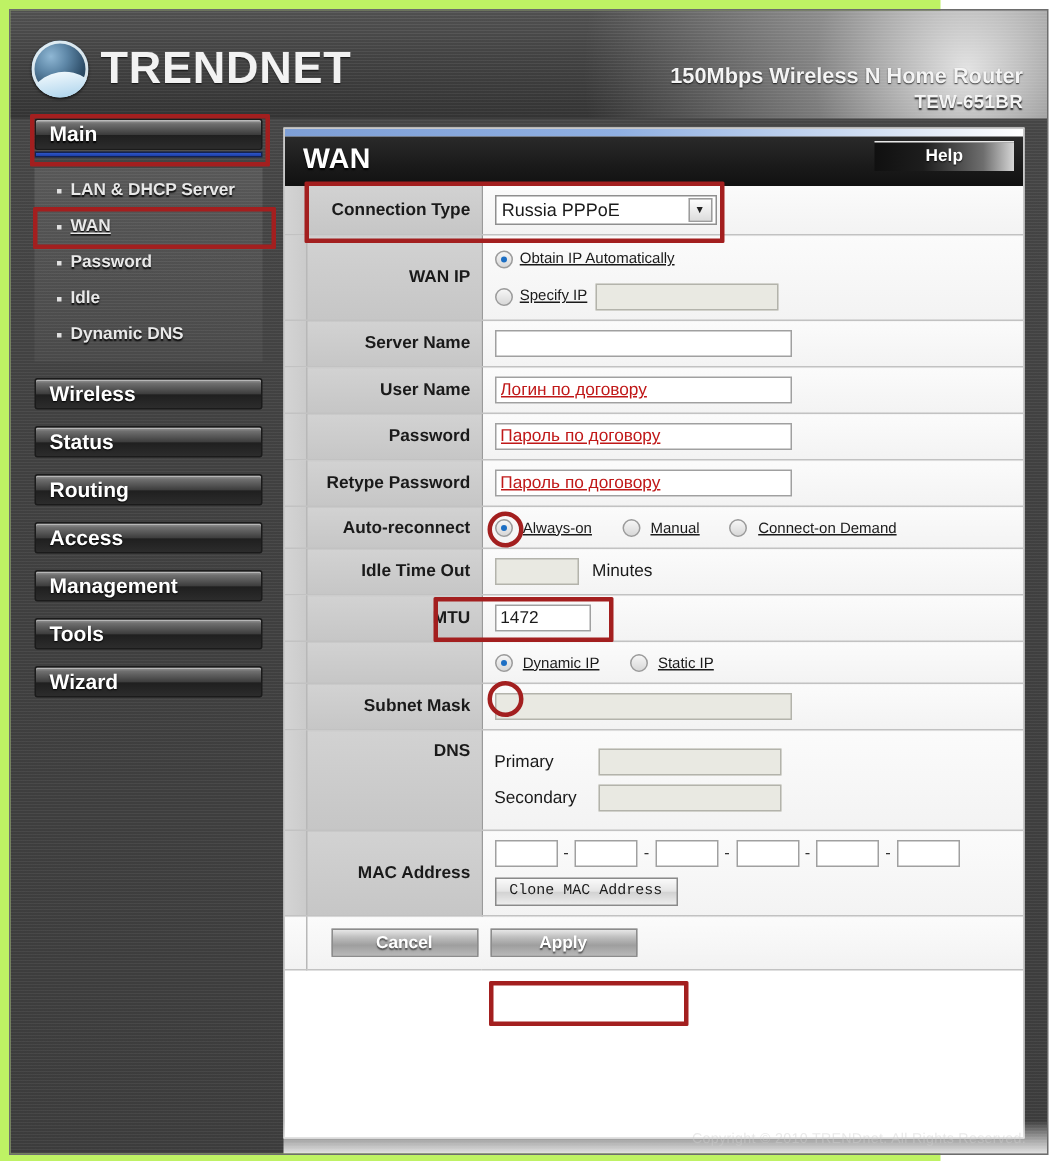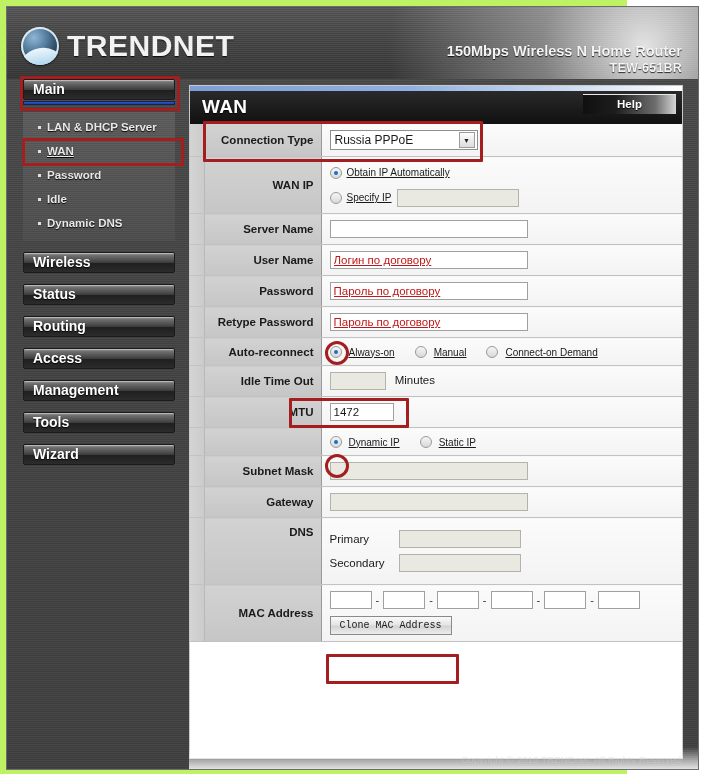--- a/index.html
+++ b/index.html
@@ -504,27 +504,20 @@
 
 
         <tr class="row-h">
           <td class="spacer-col"></td>
           <td class="label-col">Subnet Mask</td>
           <td class="field-col">
             <input class="txt disabled wide" type="text" value="" style="">
           </td>
         </tr>
 
-        <tr class="row-h">
-          <td class="spacer-col"></td>
-          <td class="label-col">Gateway</td>
-          <td class="field-col">
-            <input class="txt disabled wide" type="text" value="" style="">
-          </td>
-        </tr>
 
         <tr>
           <td class="spacer-col"></td>
           <td class="label-col" style="vertical-align:top;padding-top:8px">DNS</td>
           <td class="field-col">
             <div class="dns-line">
               <span class="dns-cap">Primary</span>
               <input class="txt disabled dns" type="text" value="" style="">
             </div>
             <div class="dns-line">
@@ -550,20 +543,29 @@
               <input class="txt mac" type="text" value="" style="">
               <span class="mac-sep">-</span>
               <input class="txt mac" type="text" value="" style="">
             </div>
             <div style="margin-top:7px">
               <span class="btn-gray">Clone MAC Address</span>
             </div>
           </td>
         </tr>
 
+        <tr class="footer-row">
+          <td class="spacer-col"></td>
+          <td colspan="2">
+            <div class="footer-btns">
+              <div class="btn-3d">Cancel</div>
+              <div class="btn-3d">Apply</div>
+            </div>
+          </td>
+        </tr>
       </tbody>
         </table>
     </div>
 
     <div class="anno" style="left: 13px; top: 69px; width: 160px; height: 35px;"></div>
     <div class="anno" style="left: 15px; top: 131px; width: 162px; height: 28px;"></div>
     <div class="anno" style="left: 196px; top: 114px; width: 279.5px; height: 40.5px;"></div>
     <div class="anno" style="left: 281.5px; top: 391px; width: 120px; height: 30px;"></div>
     <div class="anno-ellipse" style="left: 317.5px; top: 333.5px; width: 24px; height: 24px;"></div>
     <div class="anno-ellipse" style="left: 317.5px; top: 446.5px; width: 24px; height: 24px;"></div>

